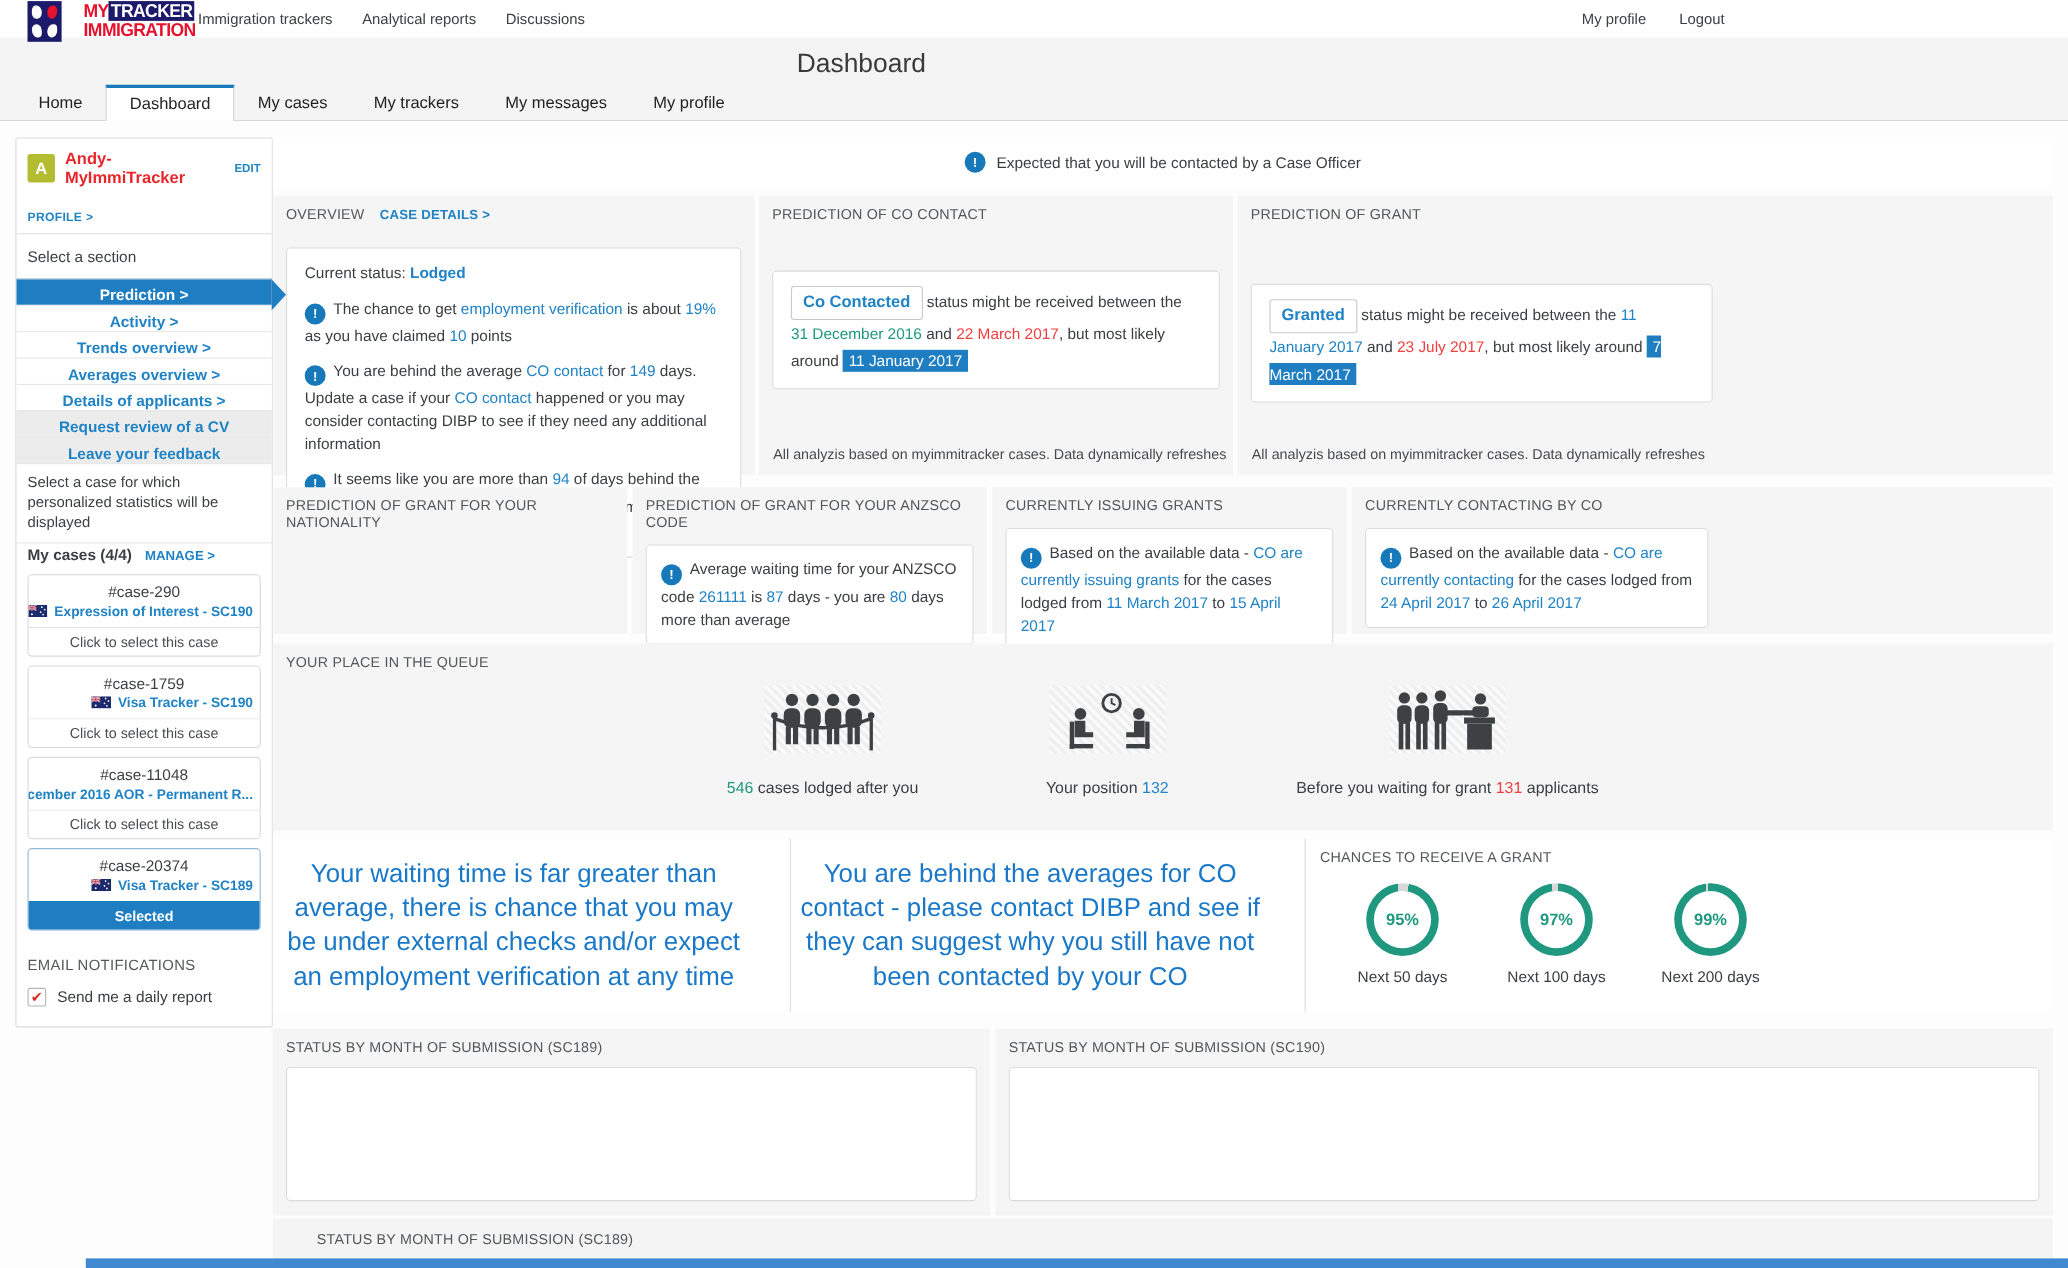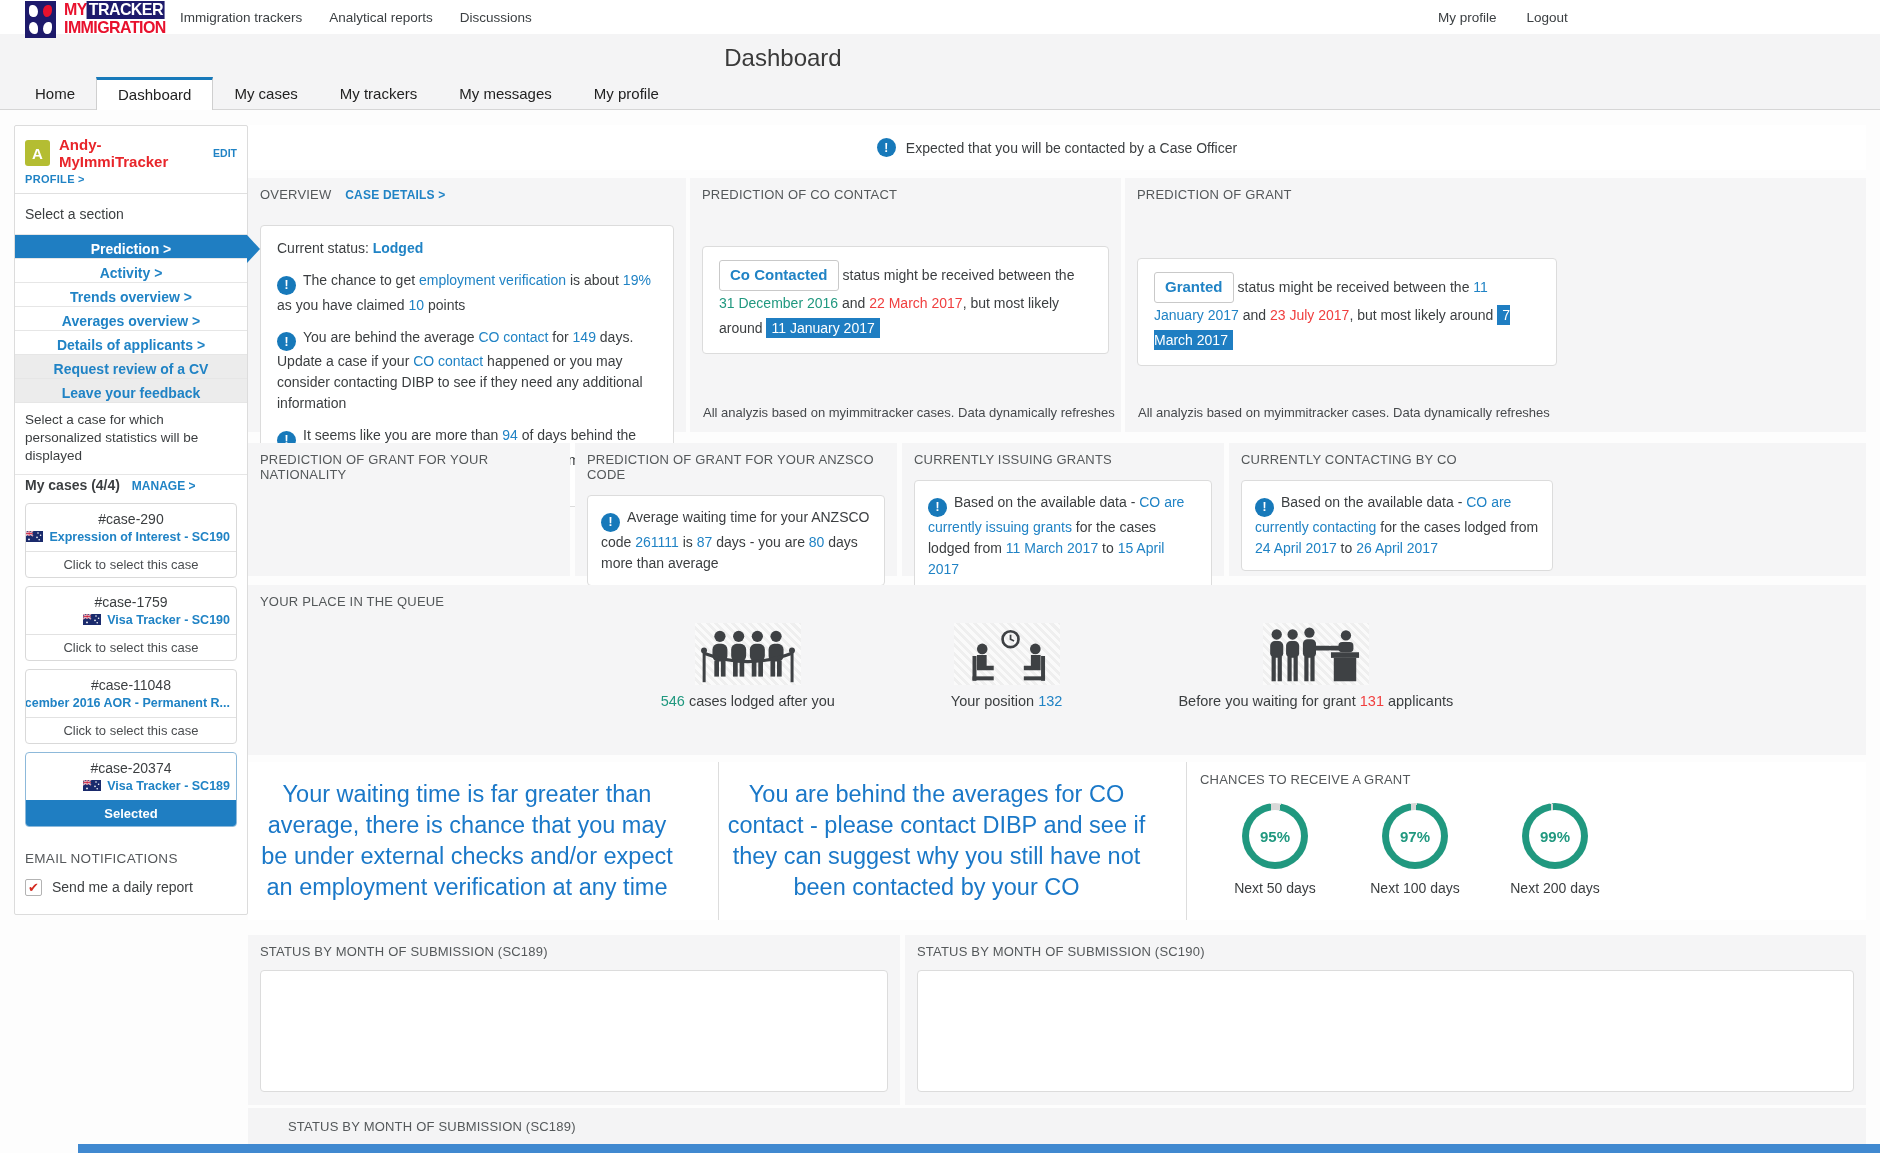--- a/index.html
+++ b/index.html
@@ -1,21 +1,21 @@
 <!DOCTYPE html>
 <html><head>
 <meta charset="utf-8">
 <style>
   * { margin:0; padding:0; box-sizing:border-box; }
   html,body { width:1880px; height:1153px; overflow:hidden; }
   body { font-family:"Liberation Sans","DejaVu Sans",sans-serif; background:#fdfdfd; color:#3b3e40; position:relative; }
 
   
   .topnav { position:absolute; top:0; left:0; width:1880px; height:34px; background:#fff; z-index:30; }
-  .logo { position:absolute; left:25px; top:1px; display:flex; gap:8px; cursor:pointer; }
+  .logo { position:absolute; left:25px; top:1px; display:flex; gap:20px; cursor:pointer; }
   .logo-flags { width:31px; height:37px; background:#1d1a6b; display:grid; grid-template-columns:1fr 1fr; grid-template-rows:1fr 1fr; gap:1px; padding:2px; }
   .logo-flags i { background:#1d1a6b; position:relative; overflow:hidden; }
   .logo-flags i::before { content:""; position:absolute; left:2px; top:2px; right:2px; bottom:2px; background:#fff; border-radius:40% 60% 50% 45%; }
   .logo-flags i:nth-child(2)::before { background:#e8112d; border-radius:55% 40% 60% 45%; }
   .logo-flags i:nth-child(3)::before { background:#fff; border-radius:45% 55% 35% 60%; }
   .logo-flags i:nth-child(4)::before { background:#fff; border-radius:60% 35% 55% 45%; }
   .logo-text { display:flex; flex-direction:column; font-weight:800; font-size:17px; line-height:18px; letter-spacing:-0.6px; transform:scaleX(.94); transform-origin:left; }
   .logo-text .l1 { display:flex; }
   .logo-text .my { color:#e8112d; }
   .logo-text .tracker { background:#1d1a6b; color:#fff; padding:0 2px; }
@@ -36,21 +36,21 @@
   .main { position:absolute; top:110px; left:0; width:1880px; height:1043px; }
   .sidebar { position:absolute; left:14px; top:15px; width:234px; background:#fff; border:1px solid #dcdcdc; border-radius:2px; }
   .content { position:absolute; left:248px; top:0; width:1618px; }
 
   
   .profile-block { padding:10px 10px 8px; }
   .profile-row { display:flex; align-items:center; }
   .avatar { width:26px; height:26px; border-radius:3px; background:#b4bd32; color:#fff; font-weight:bold; font-size:15px; display:flex; align-items:center; justify-content:center; }
   .username { margin-left:9px; font-size:15px; font-weight:bold; color:#e8252a; }
   .edit-link { margin-left:8px; font-size:10.5px; font-weight:bold; color:#2083c5; cursor:pointer; }
-  .profile-link { margin-top:3px; font-size:11px; font-weight:bold; color:#2083c5; letter-spacing:.3px; cursor:pointer; }
+  .profile-link { margin-top:22px; font-size:11px; font-weight:bold; color:#2083c5; letter-spacing:.3px; cursor:pointer; }
   .select-section { border-top:1px solid #e0e0e0; padding:12px 10px; font-size:14px; color:#3b3e40; }
   .menu-row { border-top:1px solid #e6e6e6; height:24px; line-height:28px; text-align:center; font-size:14px; font-weight:600; color:#2083c5; cursor:pointer; background:#fff; }
   .menu-row.muted { background:#ececec; }
   .menu-row.active { position:relative; background:#1f7ec2; color:#fff; z-index:3; }
   .menu-row.active::after { content:""; position:absolute; right:-13px; top:0; border-top:14px solid transparent; border-bottom:14px solid transparent; border-left:13px solid #1f7ec2; }
   .case-note { border-top:1px solid #e6e6e6; padding:8px 10px; font-size:13.5px; line-height:1.35; color:#3b3e40; }
   .mycases-row { border-top:1px solid #e6e6e6; padding:2px 10px 2px; font-size:14px; }
   .mycases-label { font-weight:bold; color:#3b3e40; }
   .manage-link { margin-left:8px; font-size:12px; font-weight:bold; color:#2083c5; cursor:pointer; }
   .case-card { margin:8px 10px; border:1px solid #d9d9d9; border-radius:4px; text-align:center; cursor:pointer; background:#fff; }
@@ -102,21 +102,21 @@
   .row2 .panel:last-child { flex:1; width:auto; }
   .row2 .wcard { margin-top:13px; min-height:82px; padding:11px 13px; }
   .row2 .panel:last-child .wcard { width:312px; }
 
   
   .queue { margin-top:9px; height:170px; }
   .queue-items { display:flex; justify-content:center; gap:116px; margin-top:14px; }
   .queue-item { display:flex; flex-direction:column; align-items:center; }
   .icon-box { width:106px; height:62px; display:flex; align-items:flex-end; justify-content:center; background:repeating-linear-gradient(45deg,#fafafa 0 3px,#efefef 3px 6px); }
   .icon-box svg { fill:#3e4144; }
-  .queue-label { margin-top:8px; font-size:14.5px; color:#3b3e40; }
+  .queue-label { margin-top:24px; font-size:14.5px; color:#3b3e40; }
 
   
   .bottomrow { margin-top:7px; display:flex; height:158px; background:#fff;gap:32px; }
   .bcol1 { width:438px; display:flex; align-items:center; justify-content:center; }
   .bcol2 { width:436px; border-left:1px solid #ddd; display:flex; align-items:center; justify-content:center; }
   .bcol3 { flex:1; border-left:1px solid #ddd; padding:10px 0 0 13px; }
   .bigmsg { color:#1a78c8; font-size:23.5px; line-height:1.32; text-align:center; max-width:420px; }
   .donuts { display:flex; gap:30px; margin-left:20px; margin-top:16px;text-align:right; }
   .donut-item { width:110px; display:flex; flex-direction:column; align-items:center; }
   .donut { width:66px; height:66px; border-radius:50%; position:relative; }

